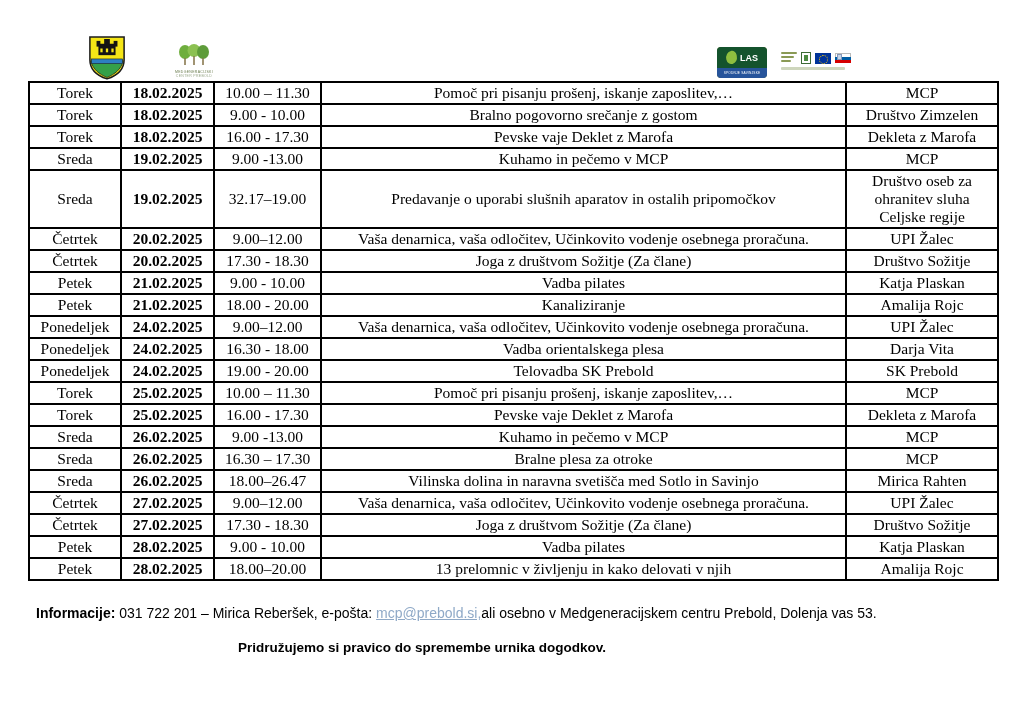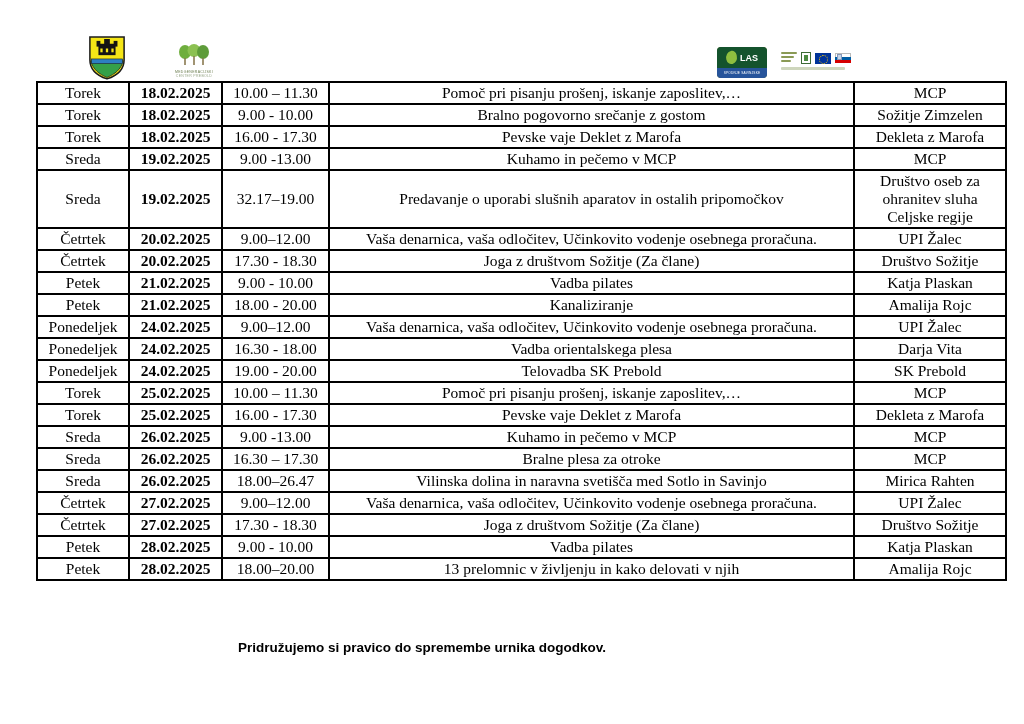--- a/index.html
+++ b/index.html
@@ -36,21 +36,21 @@
   .eu-flag i{position:absolute;left:4px;top:2px;width:7px;height:7px;border:1px dotted #ffcc00;border-radius:50%;}
   .si-flag{width:16px;height:11px;position:relative;display:flex;flex-direction:column;}
   .si-flag .w{flex:1;background:#ffffff;border:1px solid #bbb;border-bottom:none;}
   .si-flag .b{flex:1;background:#005da4;}
   .si-flag .r{flex:1;background:#d50000;}
   .si-flag i{position:absolute;left:2px;top:1px;width:3px;height:4px;background:#c8d6e8;border:0.5px solid #8899bb;}
   .cluster-caption{margin-top:3px;height:3px;width:64px;background:#b9c4a0;border-radius:1px;opacity:.7;}
 
   
   table.schedule{
-    position:absolute;left:36px;top:81px;width:969px;
+    position:absolute;left:28px;top:81px;width:969px;
     border-collapse:collapse;table-layout:fixed;padding-left:44px;
   }
   table.schedule td{
     border:2px solid #000;
     text-align:center;vertical-align:middle;
     font-size:15.5px;line-height:18px;
     padding:1px 4px;color:#000;
     overflow:hidden;
   }
   table.schedule tr{height:22px;}
@@ -151,21 +151,21 @@
           <td class="col-date">18.02.2025</td>
           <td class="col-time">10.00 – 11.30</td>
           <td class="col-event">Pomoč pri pisanju prošenj, iskanje zaposlitev,…</td>
           <td class="col-organizer">MCP</td>
         </tr>
         <tr>
           <td class="col-day">Torek</td>
           <td class="col-date">18.02.2025</td>
           <td class="col-time">9.00 - 10.00</td>
           <td class="col-event">Bralno pogovorno srečanje z gostom</td>
-          <td class="col-organizer">Sožitje Zimzelen</td>
+          <td class="col-organizer">Društvo Zimzelen</td>
         </tr>
         <tr>
           <td class="col-day">Torek</td>
           <td class="col-date">18.02.2025</td>
           <td class="col-time">16.00 - 17.30</td>
           <td class="col-event">Pevske vaje Deklet z Marofa</td>
           <td class="col-organizer">Dekleta z Marofa</td>
         </tr>
         <tr>
           <td class="col-day">Sreda</td>
@@ -289,16 +289,17 @@
         <tr>
           <td class="col-day">Petek</td>
           <td class="col-date">28.02.2025</td>
           <td class="col-time">18.00–20.00</td>
           <td class="col-event">13 prelomnic v življenju in kako delovati v njih</td>
           <td class="col-organizer">Amalija Rojc</td>
         </tr>
       </tbody>
   </table>
 
+  <div class="info-line"><span class="b">Informacije:</span><span> 031 722 201 – Mirica Reberšek, e-pošta: </span><a class="email-link" href="#">mcp@prebold.si,</a><span>ali osebno v Medgeneracijskem centru Prebold, Dolenja vas 53.</span></div>
 
   <div class="notice n1">Pridružujemo si pravico do spremembe urnika dogodkov.</div>
 
 </div>
 
 </body></html>

